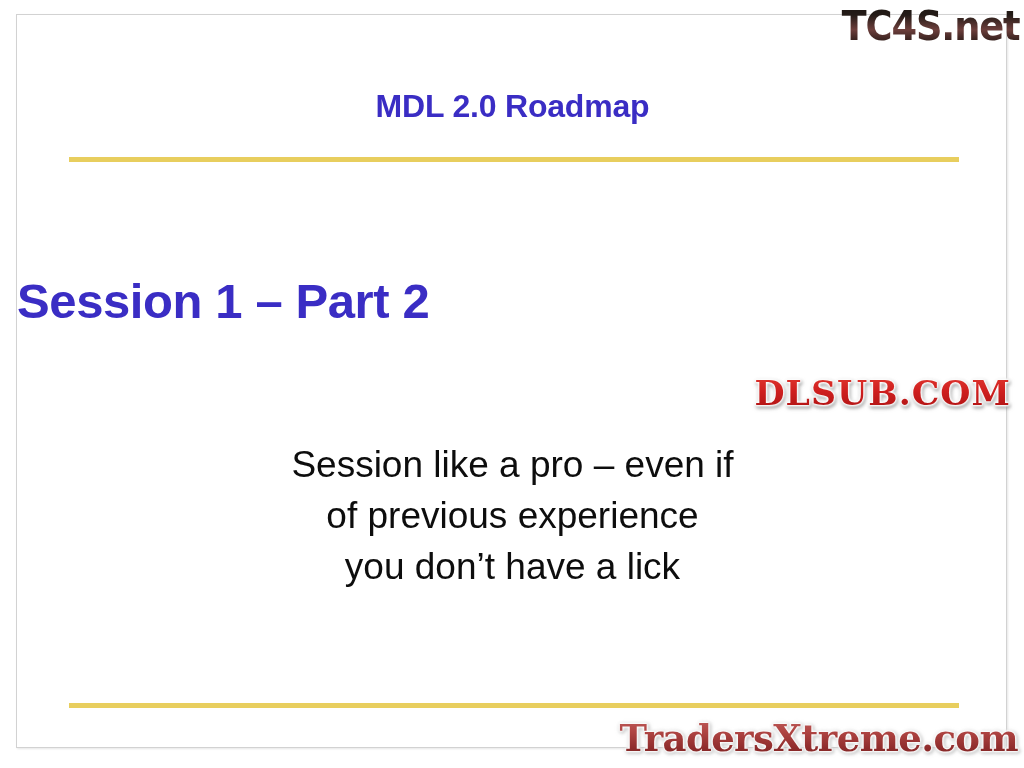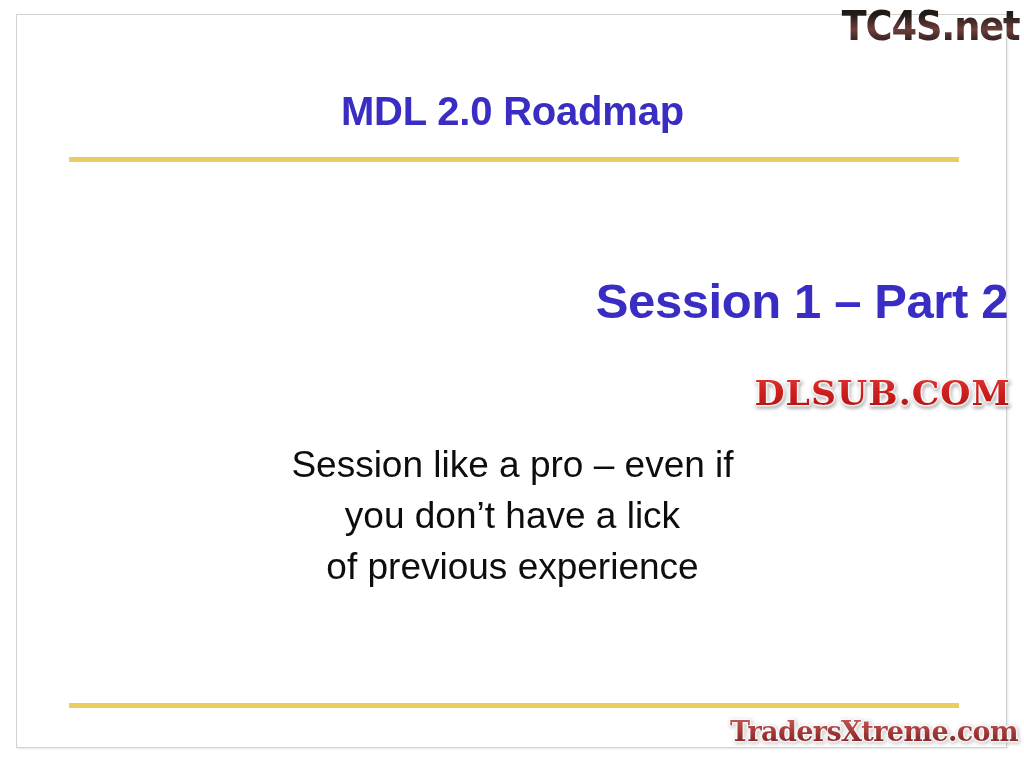--- a/index.html
+++ b/index.html
@@ -46,34 +46,34 @@
   .gold-rule.top  { top: 142px; }
   .gold-rule.bottom { top: 688px; }
 
   
   .slide-title {
     position: absolute;
     left: 0;
     top: 74px;
     width: 991px;
     text-align: center;
-    font-size: 40px;
+    font-size: 32px;
     font-weight: bold;
     color: #3a2dc4;
     letter-spacing: -0.2px;
     line-height: 1.1;
   }
 
   
   .session-heading {
     position: absolute;
     left: 0;
     top: 261px;
     width: 991px;
-    text-align: right;
+    text-align: left;
     font-size: 49px;
     font-weight: bold;
     color: #3a2dc4;
     letter-spacing: -0.4px;
     line-height: 1.05;
   }
 
   
   .body-copy {
     position: absolute;
@@ -142,21 +142,21 @@
   
   .wm-traders {
     position: absolute;
     right: 6px;
     top: 716px;
     pointer-events: none;
   }
   .wm-traders .txt {
     display: inline-block;
     font-family: "DejaVu Serif", "Liberation Serif", serif;
-    font-size: 27px;
+    font-size: 37px;
     font-weight: bold;
     letter-spacing: -0.6px;
     background: linear-gradient(180deg, #c0605e 0%, #b04543 35%, #8d2b2b 75%, #7a2322 100%);
     -webkit-background-clip: text;
     background-clip: text;
     -webkit-text-fill-color: transparent;
     color: #9c3534;
     filter: drop-shadow(0 0 1.2px #ffffff)
             drop-shadow(0 0 1.2px #ffffff)
             drop-shadow(0 0 1.1px #ffffff)
@@ -175,22 +175,22 @@
     <div class="slide-title">MDL 2.0 Roadmap</div>
 
     <div class="session-heading">Session 1 – Part 2</div>
 
     <div class="wm-dlsub">
       <span class="txt">DLSUB.COM</span>
     </div>
 
     <div class="body-copy">
       <span class="line">Session like a pro – even if</span>
+      <span class="line">of previous experience</span>
       <span class="line">you don’t have a lick</span>
-      <span class="line">of previous experience</span>
     </div>
 
     <div class="gold-rule bottom"></div>
 
   </div>
 
   <div class="wm-tc4s">
     <span class="txt">TC4S.net</span>
   </div>
 

